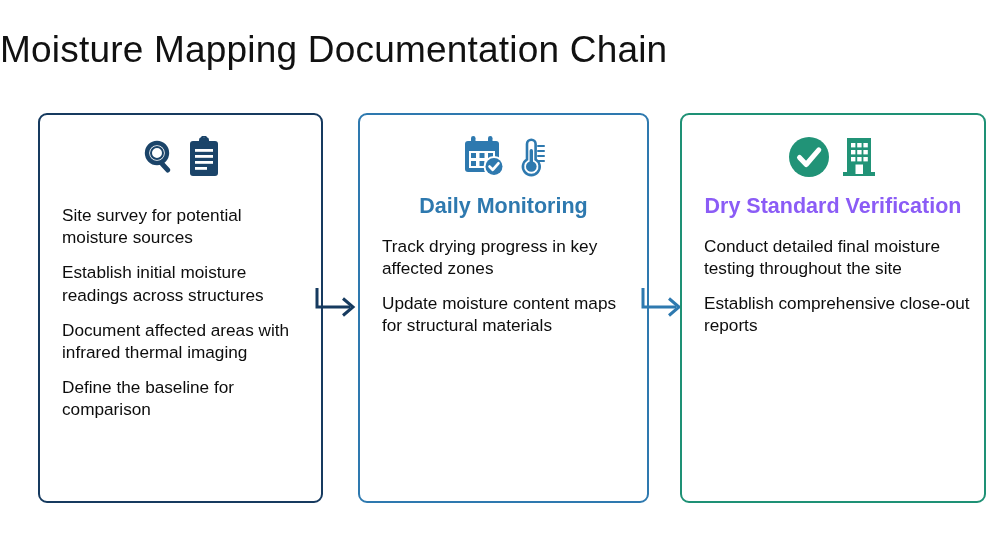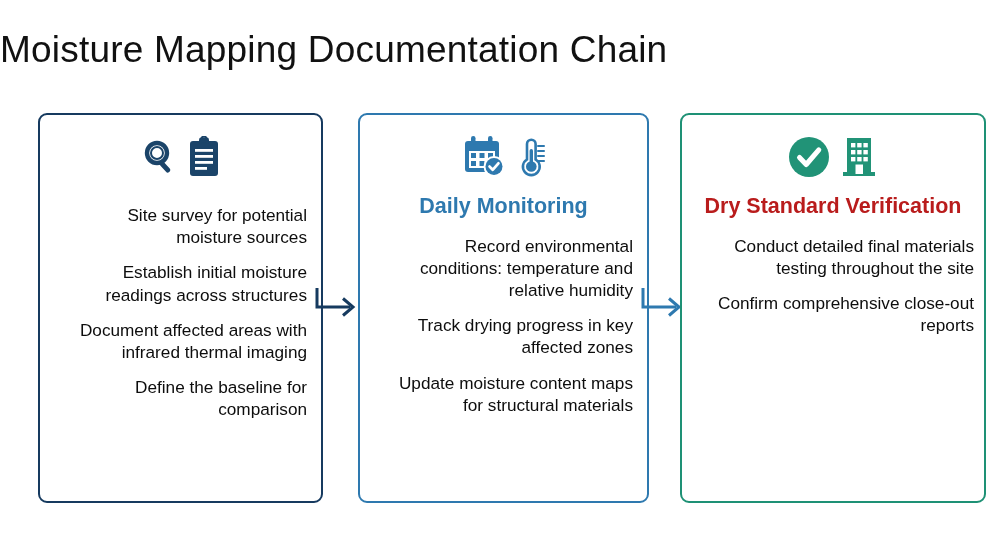--- a/index.html
+++ b/index.html
@@ -56,34 +56,33 @@
 
   .stage-title {
     text-align: center;
     font-size: 21.5px;
     font-weight: 700;
     margin-top: 6px;
     line-height: 1.15;
   }
   .stage-1 .stage-title { color: #163A5F; }
   .stage-2 .stage-title { color: #2E79AF; }
-  .stage-3 .stage-title { color: #b91c1c; }
+  .stage-3 .stage-title { color: #8b5cf6; }
 
   .stage-list {
     margin: 16px 0 0 0;
     padding: 0 14px 0 22px;
     list-style: none;
   }
   .stage-3 .stage-list { padding-left: 22px; padding-right: 10px; }
   .stage-list li {
     font-size: 17.2px;
     line-height: 1.29;
     color: #0d0d0d;
     margin-bottom: 13px;
-    text-align: right;
   }
 
   
   .connector {
     position: absolute;
     top: 285px;
   }
   .connector-1 { left: 314px; }
   .connector-2 { left: 640px; }
   .connector svg { display: block; }
@@ -163,21 +162,20 @@
           <line x1="22" y1="11" x2="28" y2="11"></line>
           <line x1="22" y1="16" x2="28" y2="16"></line>
           <line x1="22" y1="21" x2="28" y2="21"></line>
           <line x1="22" y1="26" x2="28" y2="26"></line>
         </g>
       </svg>
     </span>
   </div>
   <div class="stage-title">Daily Monitoring</div>
   <ul class="stage-list">
-    <li>Record environmental conditions: temperature and relative humidity</li>
     <li>Track drying progress in key affected zones</li>
     <li>Update moisture content maps for structural materials</li>
   </ul>
 </div>
 
 <div class="connector connector-2">
   <svg width="48" height="40" viewBox="0 0 48 40" aria-hidden="true">
     <path d="M3 3 L3 22 L36 22" fill="none" stroke="#2E79AF" stroke-width="3"></path>
     <path d="M29 13.5 L39 22 L29 30.5" fill="none" stroke="#2E79AF" stroke-width="3" stroke-linejoin="miter"></path>
   </svg>
@@ -207,16 +205,16 @@
           <rect x="12" y="22" width="4.4" height="4.4"></rect>
           <rect x="18.2" y="22" width="4.4" height="4.4"></rect>
           <rect x="24.4" y="22" width="4.4" height="4.4"></rect>
           <rect x="16.5" y="29.5" width="7.5" height="9.5"></rect>
         </g>
       </svg>
     </span>
   </div>
   <div class="stage-title">Dry Standard Verification</div>
   <ul class="stage-list">
-    <li>Conduct detailed final materials testing throughout the site</li>
-    <li>Confirm comprehensive close-out reports</li>
+    <li>Conduct detailed final moisture testing throughout the site</li>
+    <li>Establish comprehensive close-out reports</li>
   </ul>
 </div>
 
 </body></html>

